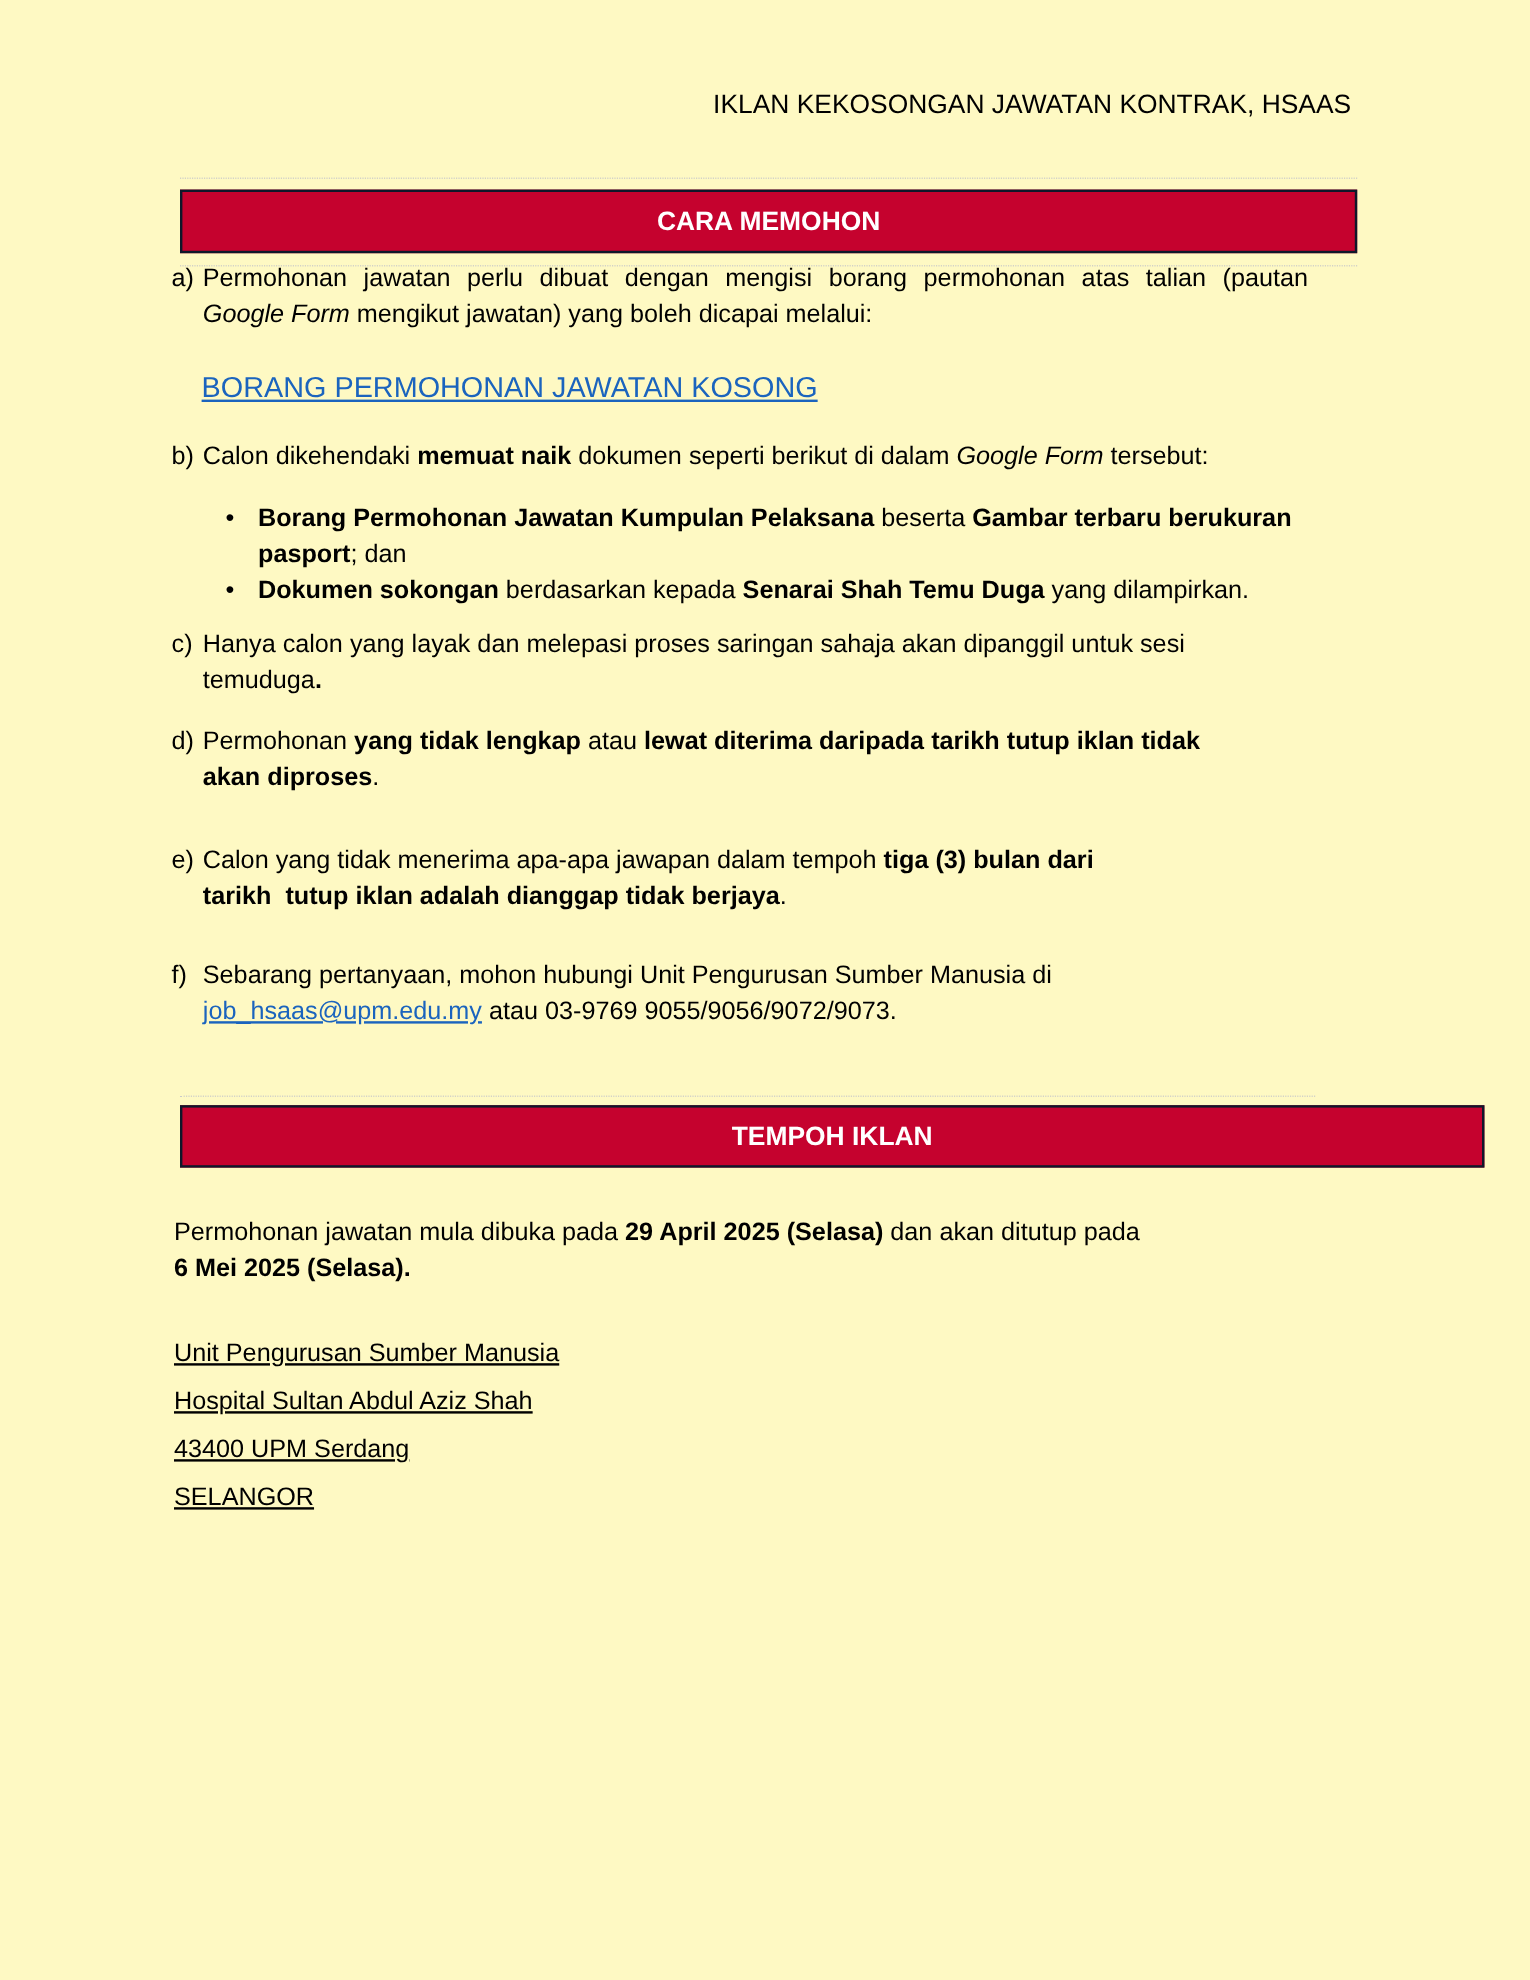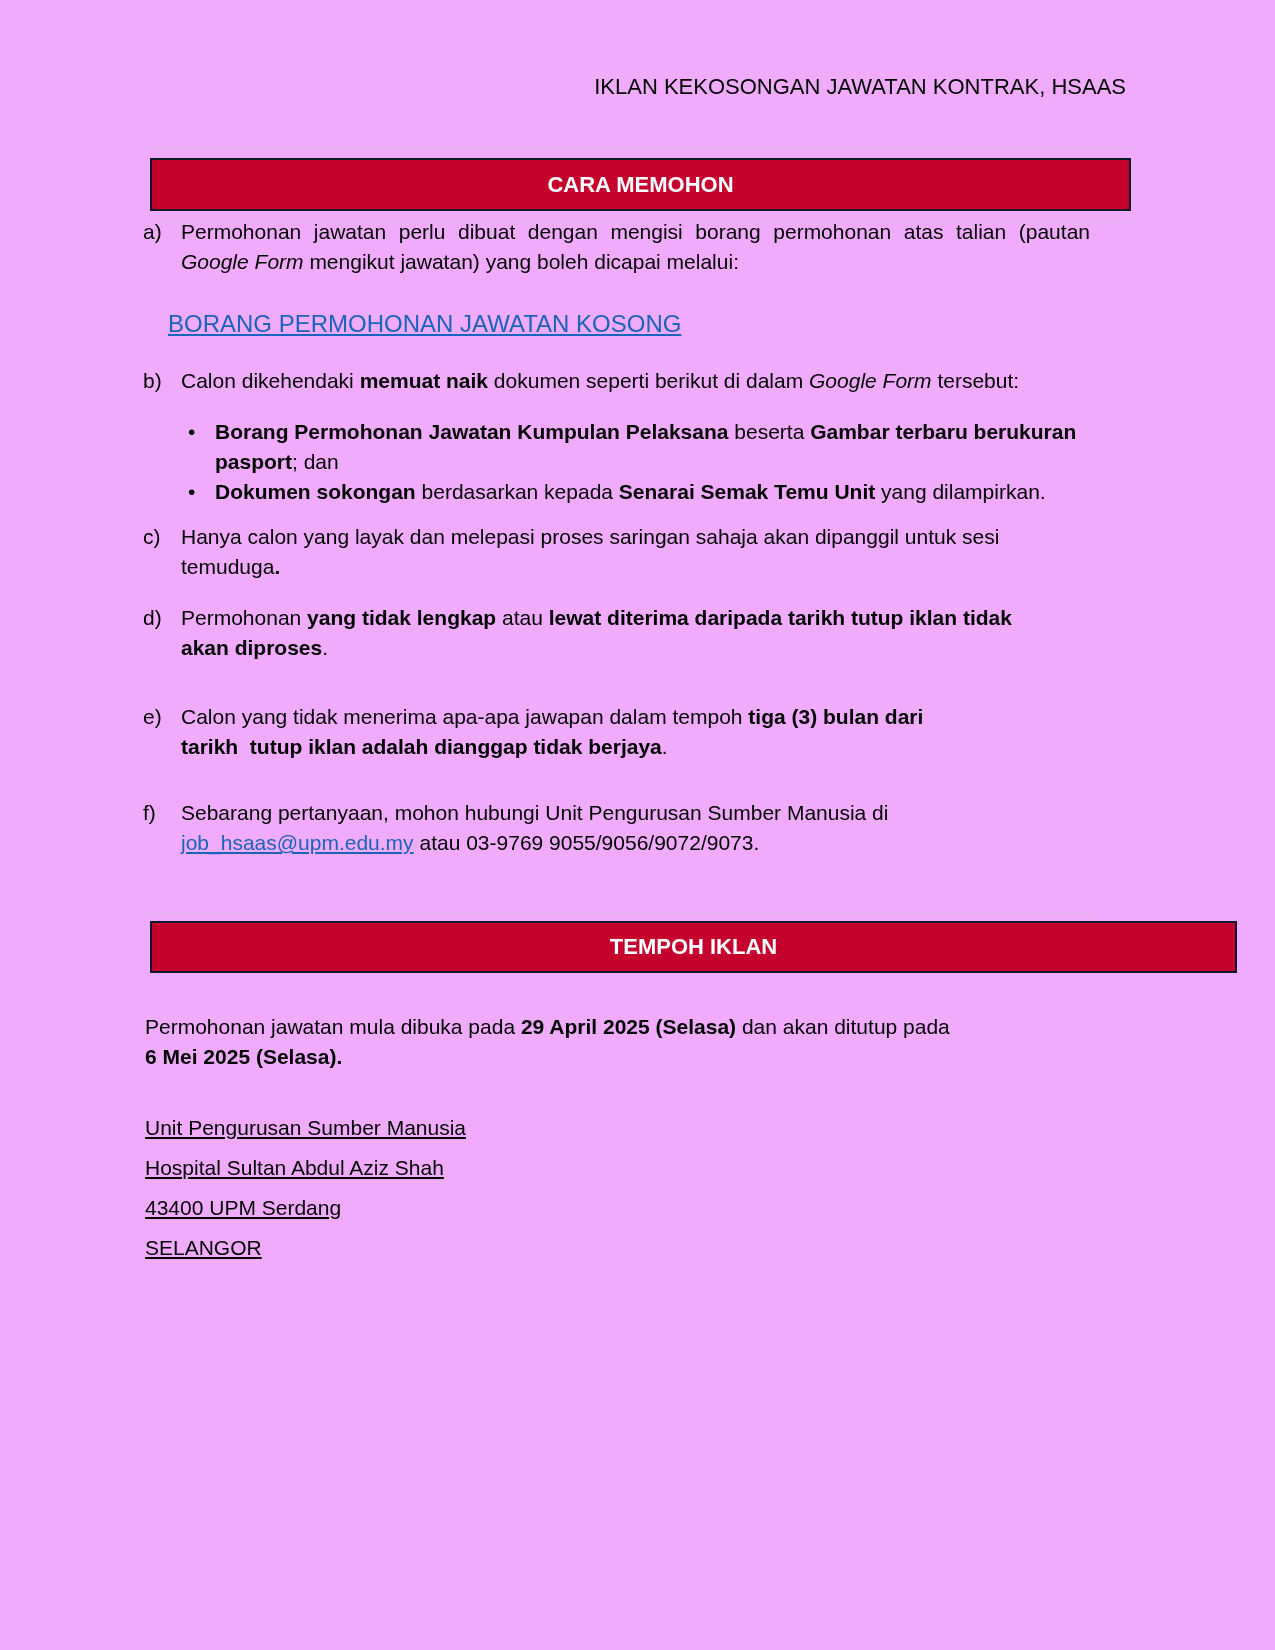--- a/index.html
+++ b/index.html
@@ -8,21 +8,21 @@
     --link-blue: #1B64BE;
     --text-black: #000000;
     --gridline: #C9C9C9;
   }
   * { margin: 0; padding: 0; box-sizing: border-box; }
   html, body { background: #FFFFFF; }
   .page {
     position: relative;
     width: 1275px;
     height: 1650px;
-    background: #f0abfc;
+    background: #fef9c3;
     font-family: "Liberation Sans", sans-serif;
     color: var(--text-black);
     overflow: hidden;
   }
   .doc-header {
     position: absolute;
     top: 74px;
     right: 149px;
     font-size: 22px;
     line-height: 26px;
@@ -46,21 +46,21 @@
     border-top: 1px dotted var(--gridline);
   }
   .item {
     position: absolute;
     left: 143px;
     width: 947px;
     font-size: 21px;
     line-height: 30px;
   }
   .item .lbl { position: absolute; left: 0; top: 0; }
-  .item .txt { margin-left: 38px; }
+  .item .txt { margin-left: 26px; }
   .justify-line { text-align: justify; text-align-last: justify; }
   .bullet-row { position: relative; padding-left: 72px; }
   .bullet-row .dot { position: absolute; left: 45px; top: 0; }
   a.link {
     color: var(--link-blue);
     text-decoration: underline;
     cursor: pointer;
   }
   .biglink {
     position: absolute;
@@ -120,21 +120,21 @@
   </div>
 
   <div class="item" style="top:417px;">
     <div class="bullet-row">
       <span class="dot">•</span>
       <b>Borang Permohonan Jawatan Kumpulan Pelaksana</b><span> beserta </span><b>Gambar terbaru berukuran</b><br>
       <b>pasport</b><span>; dan</span>
     </div>
     <div class="bullet-row">
       <span class="dot">•</span>
-      <b>Dokumen sokongan</b><span> berdasarkan kepada </span><b>Senarai Semak Temu Unit</b><span> yang dilampirkan.</span>
+      <b>Dokumen sokongan</b><span> berdasarkan kepada </span><b>Senarai Shah Temu Duga</b><span> yang dilampirkan.</span>
     </div>
   </div>
 
   <div class="item" style="top:522px;">
     <span class="lbl">c)</span>
     <div class="txt"><span>Hanya calon yang layak dan melepasi proses saringan sahaja akan dipanggil untuk sesi</span><br><span>temuduga</span><b>.</b></div>
   </div>
 
   <div class="item" style="top:603px;">
     <span class="lbl">d)</span>

